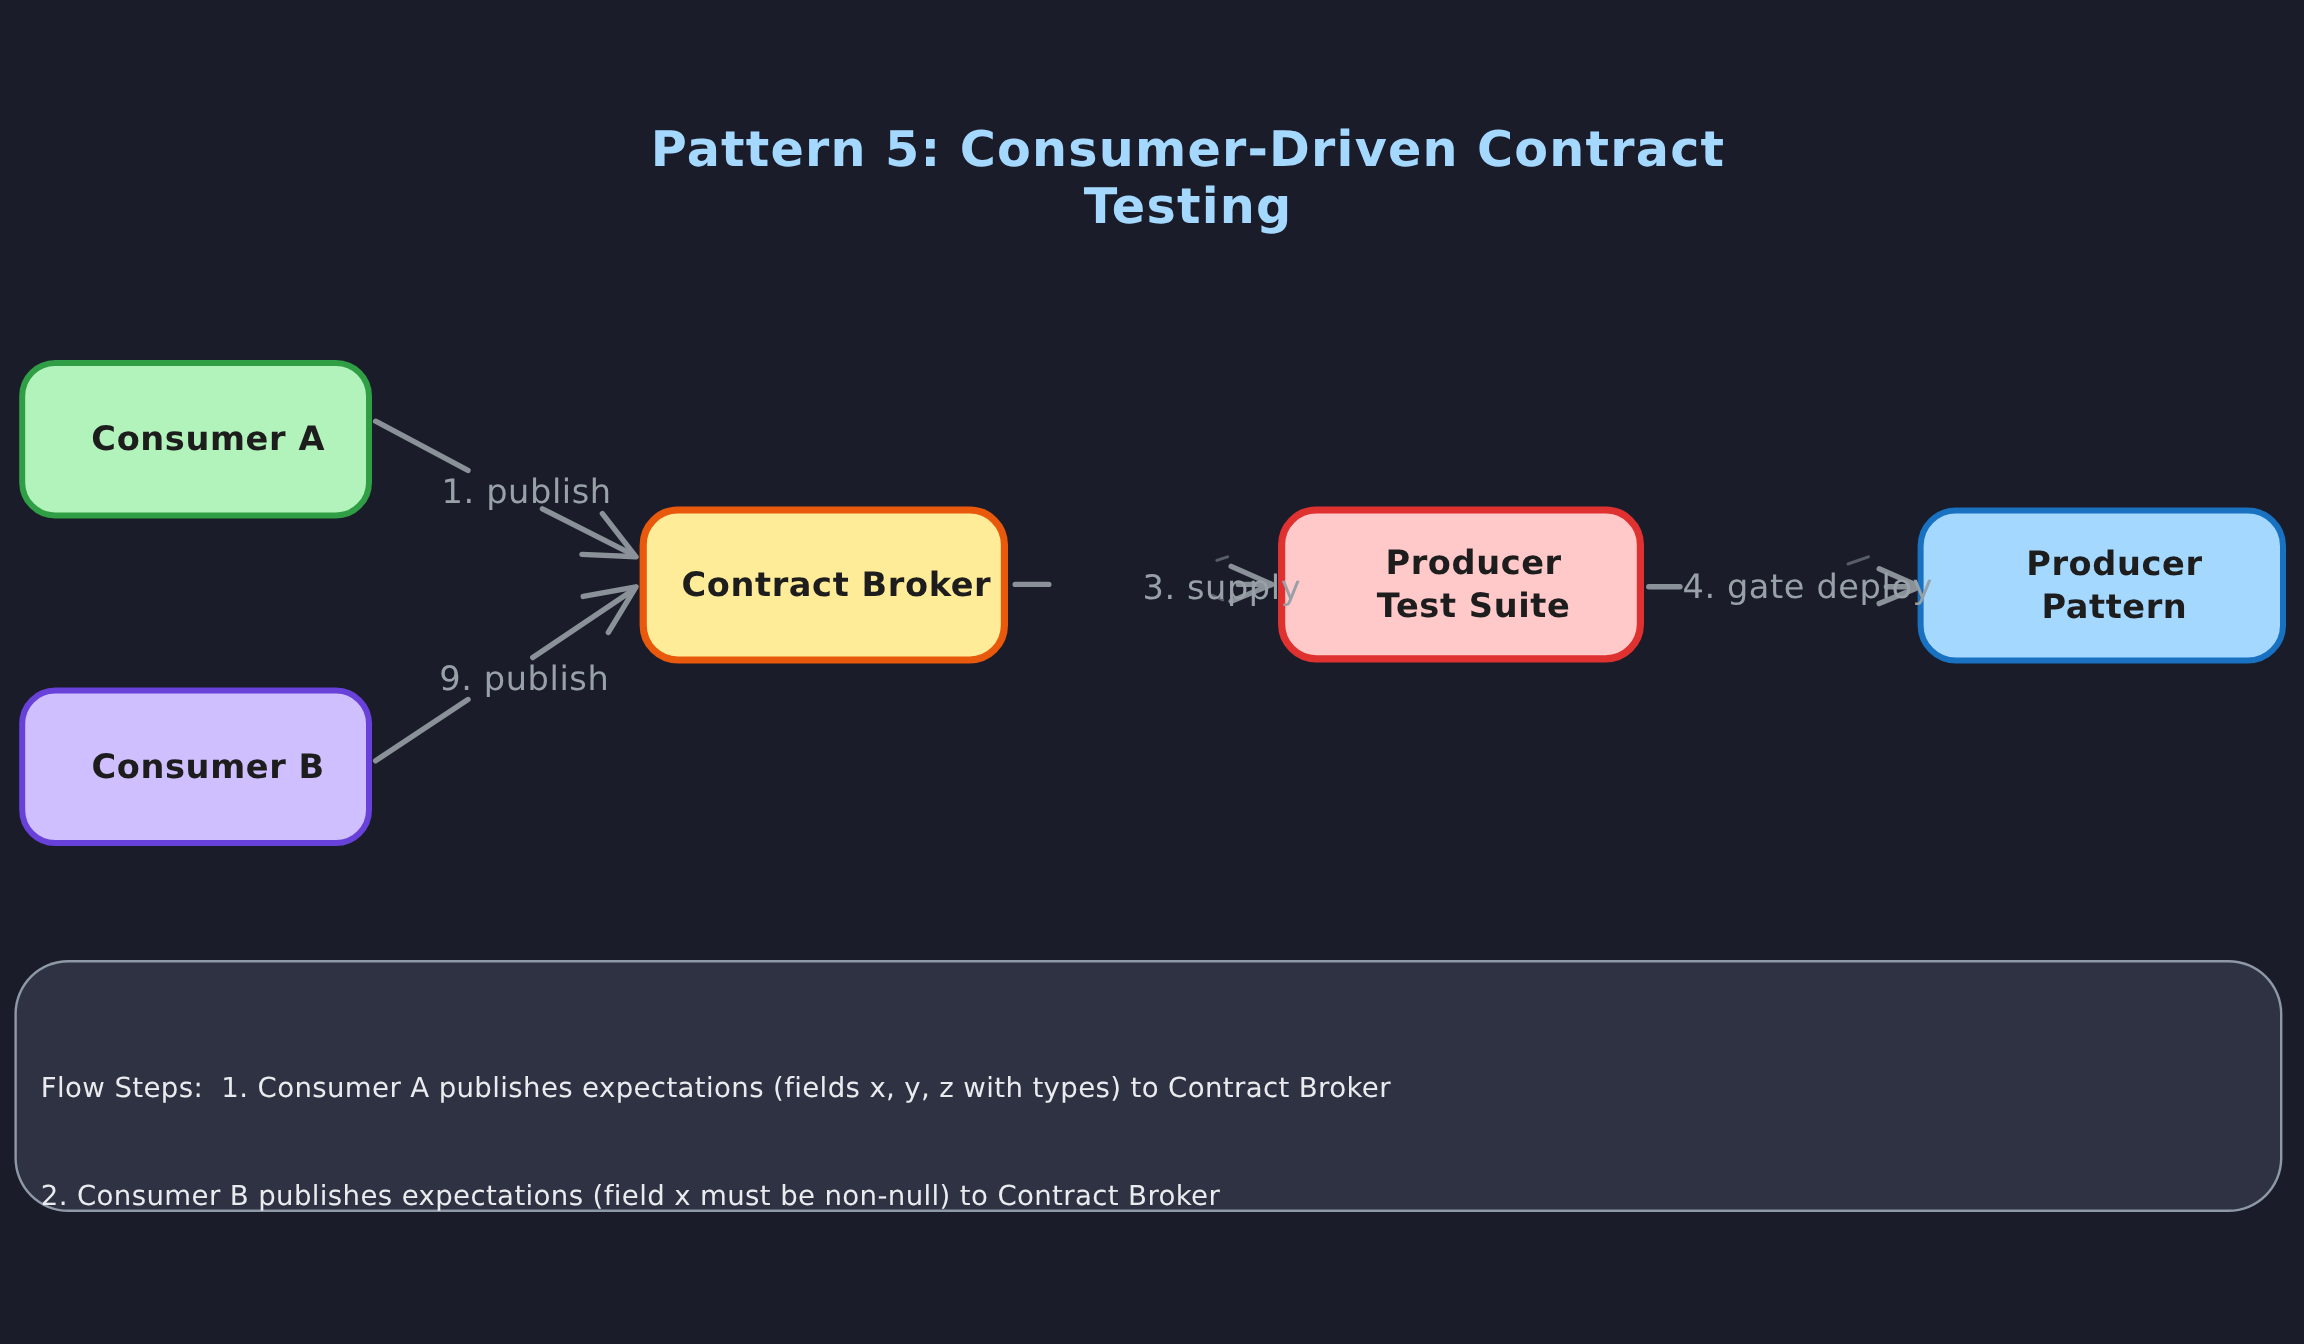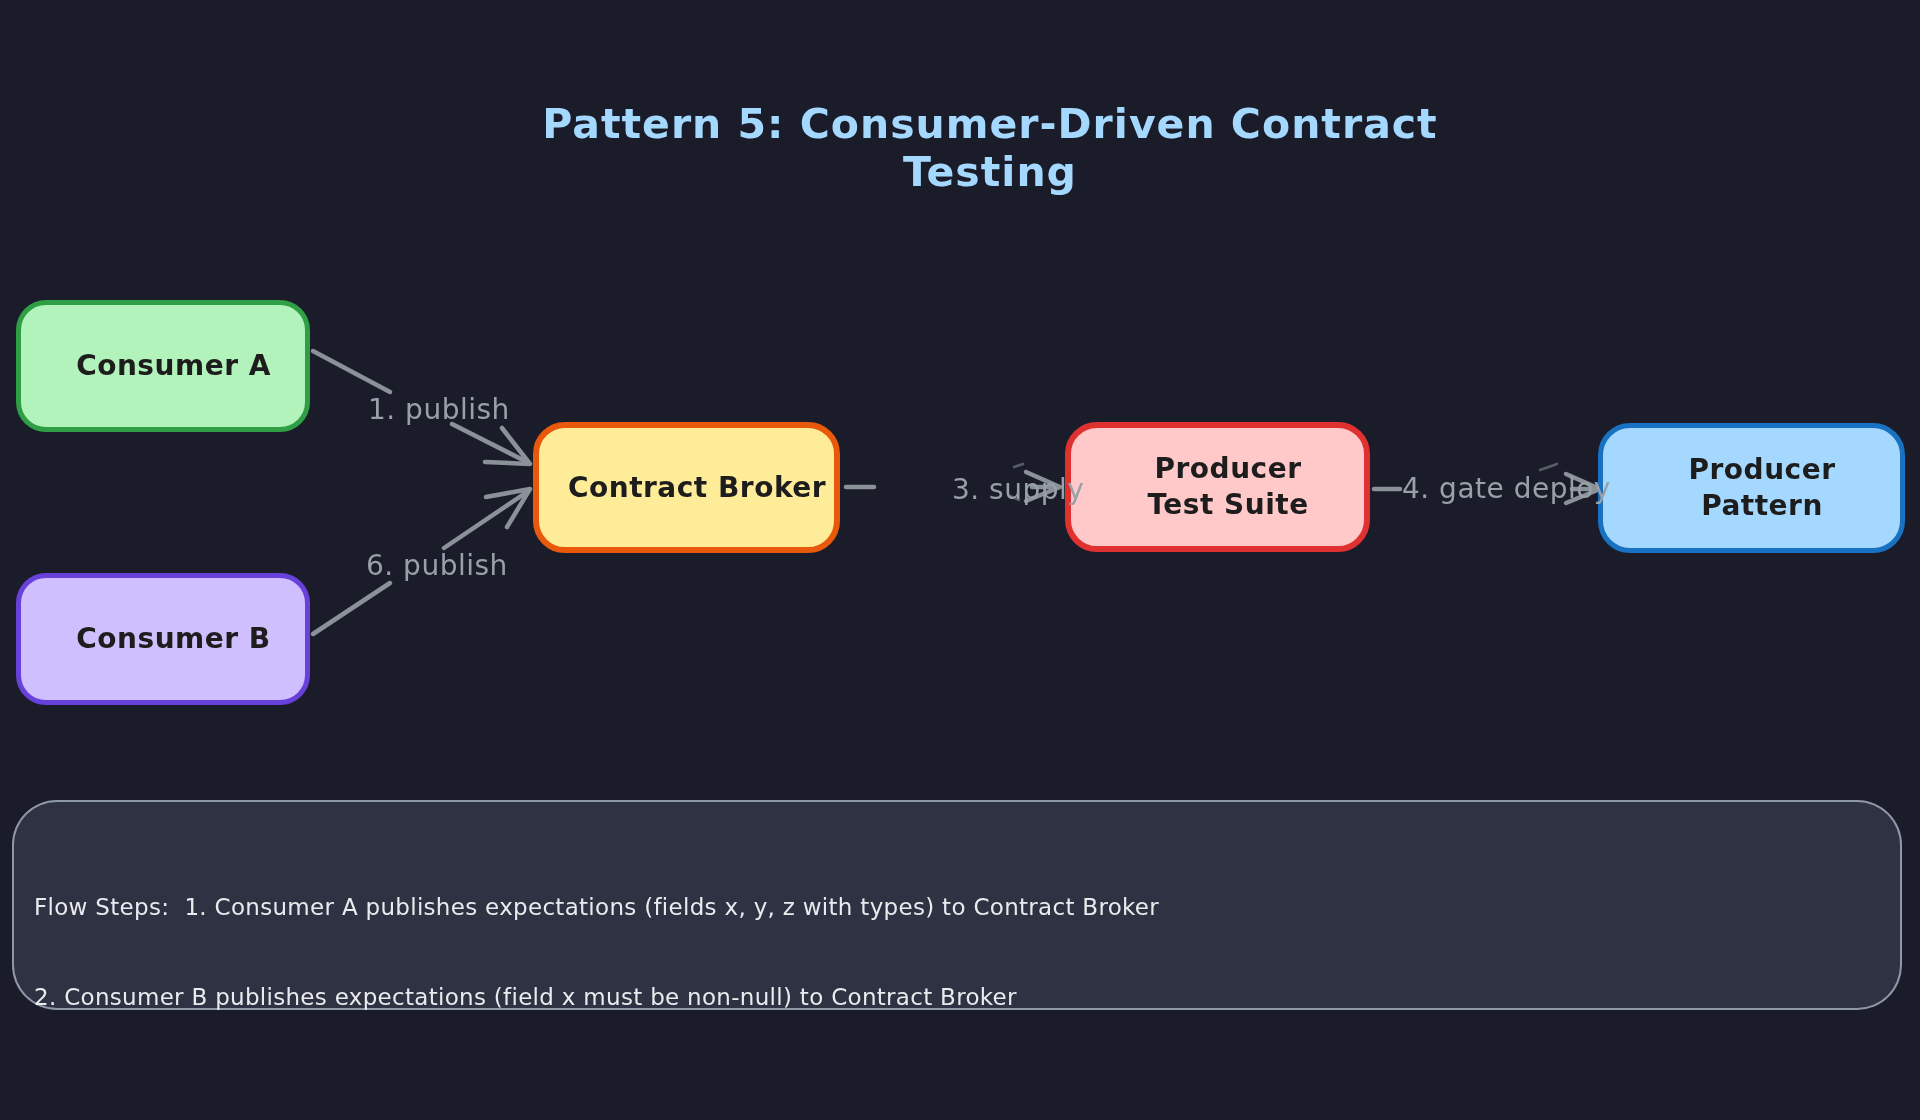--- a/index.html
+++ b/index.html
@@ -145,21 +145,21 @@
     <span>Producer</span>
     <span>Test Suite</span>
   </div>
 
   <div class="node node-producer-service">
     <span>Producer</span>
     <span>Pattern</span>
   </div>
 
   <div class="edge-label label-publish-a">1. publish</div>
-  <div class="edge-label label-publish-b">6. publish</div>
+  <div class="edge-label label-publish-b">9. publish</div>
   <div class="edge-label label-supply">3. supply</div>
   <div class="edge-label label-gate-deploy">4. gate deploy</div>
 
   <div class="flow-panel"></div>
   <div class="flow-lines">
     <div>Flow Steps:  1. Consumer A publishes expectations (fields x, y, z with types) to Contract Broker</div>
     <div>2. Consumer B publishes expectations (field x must be non-null) to Contract Broker</div>
     
   </div>
 

